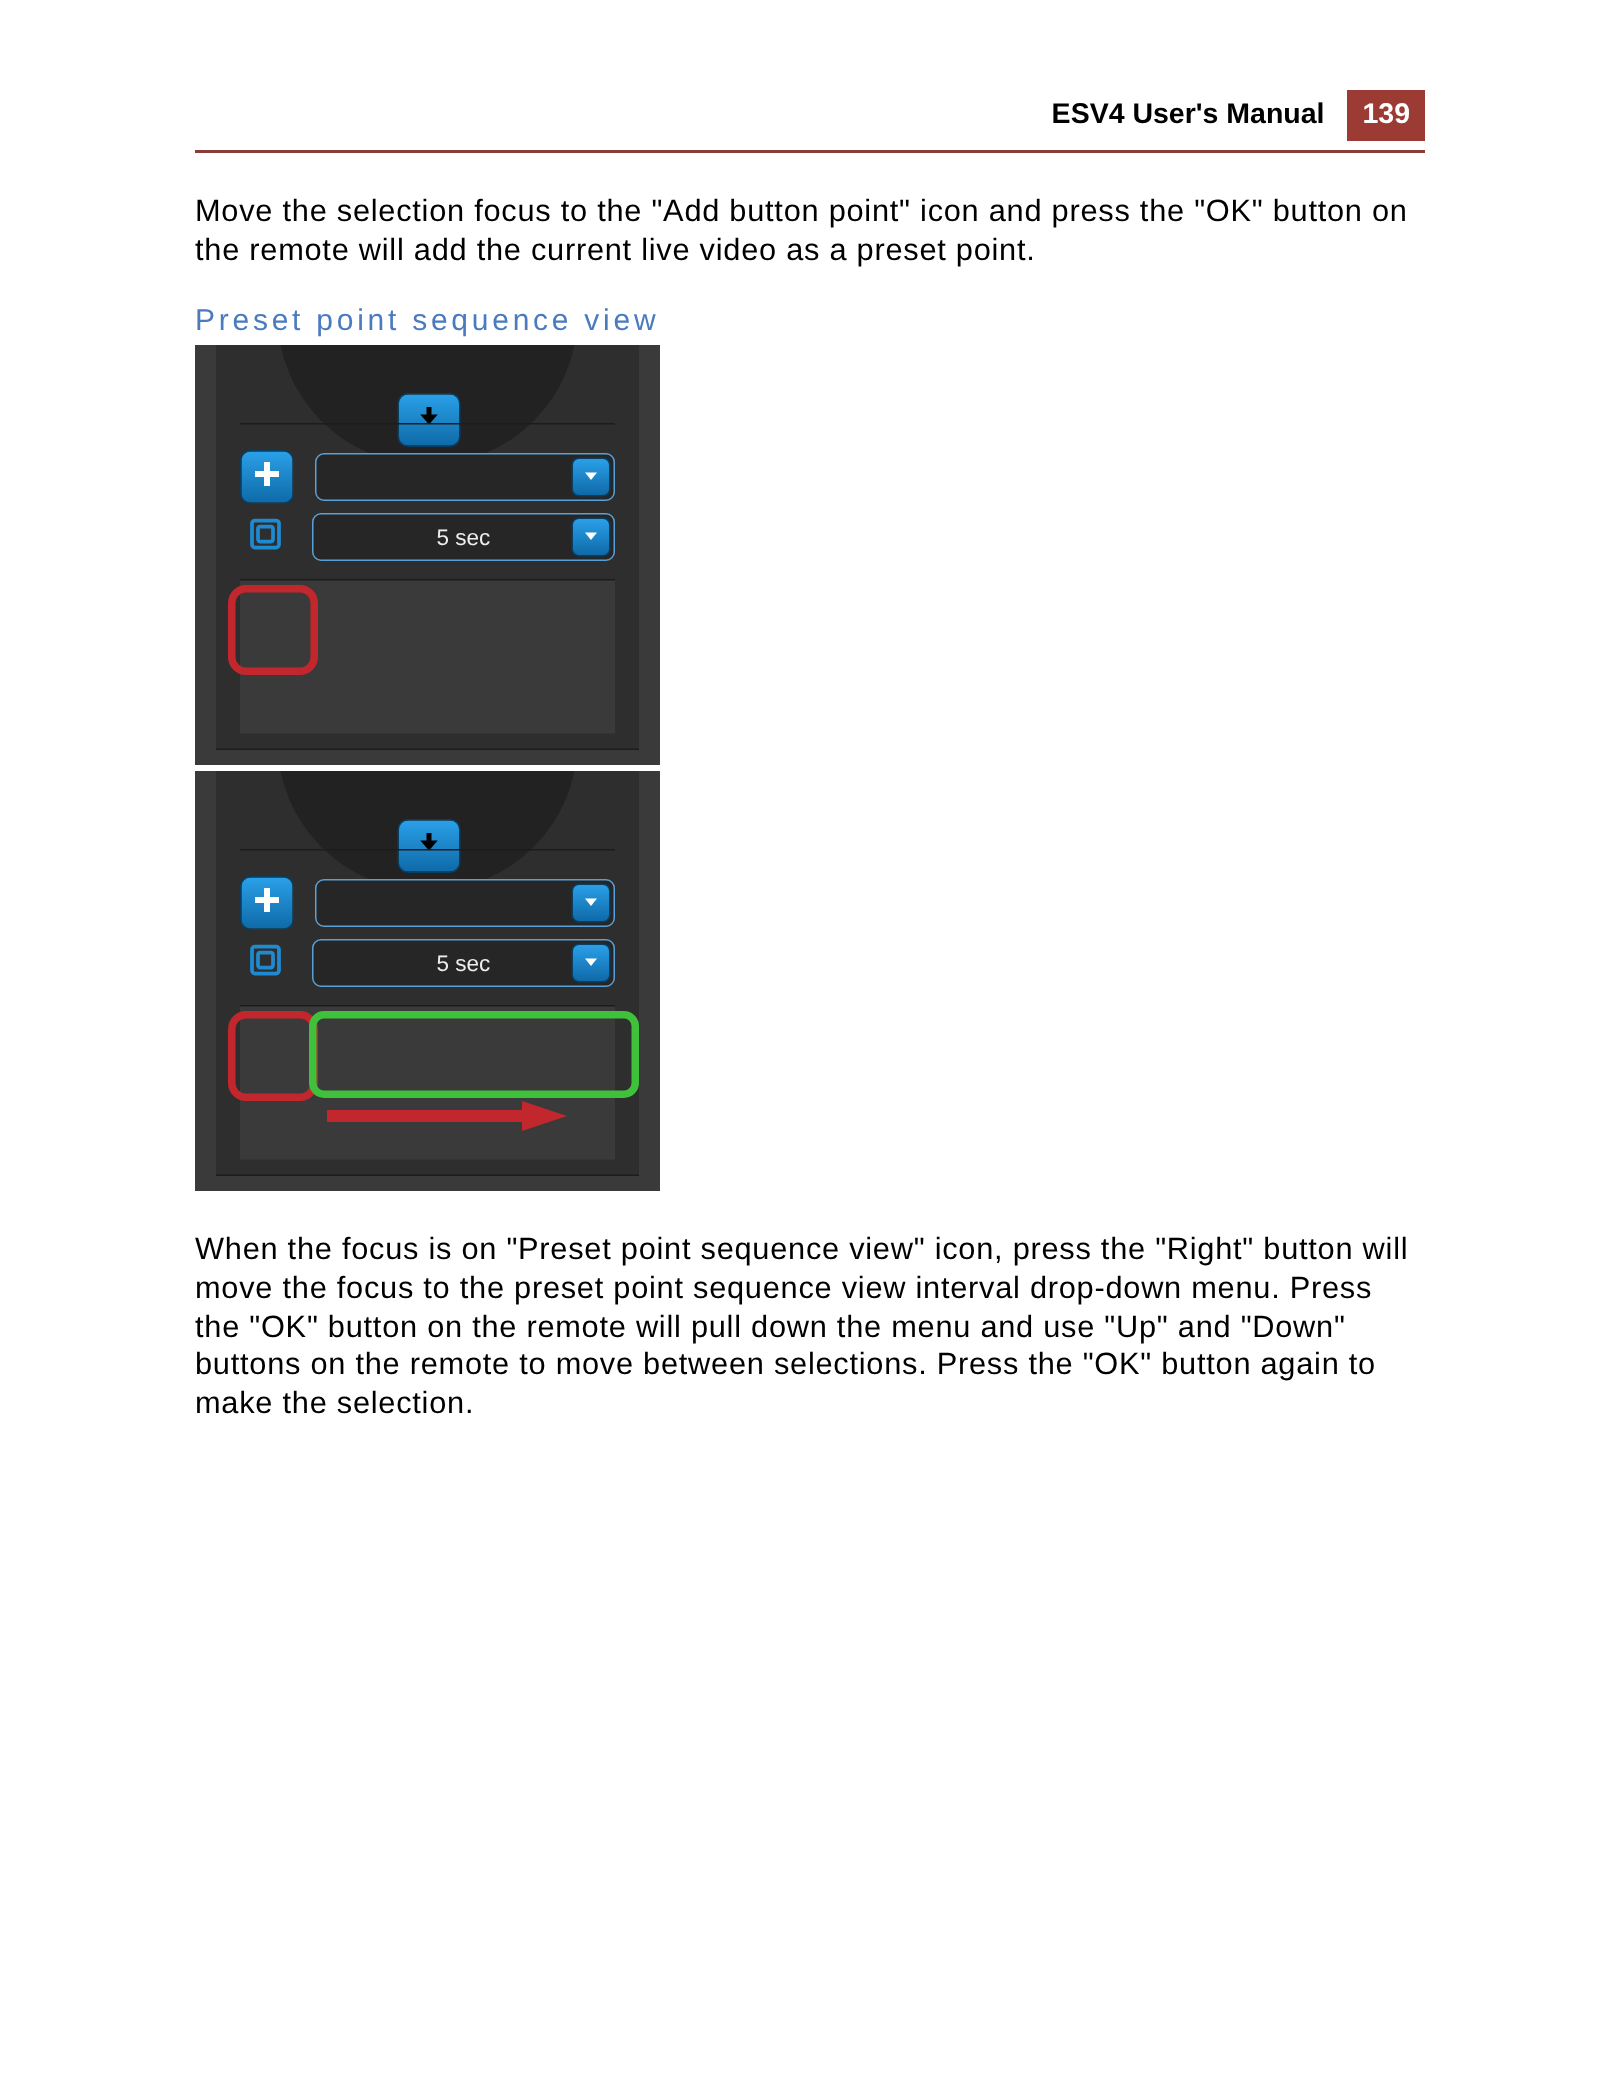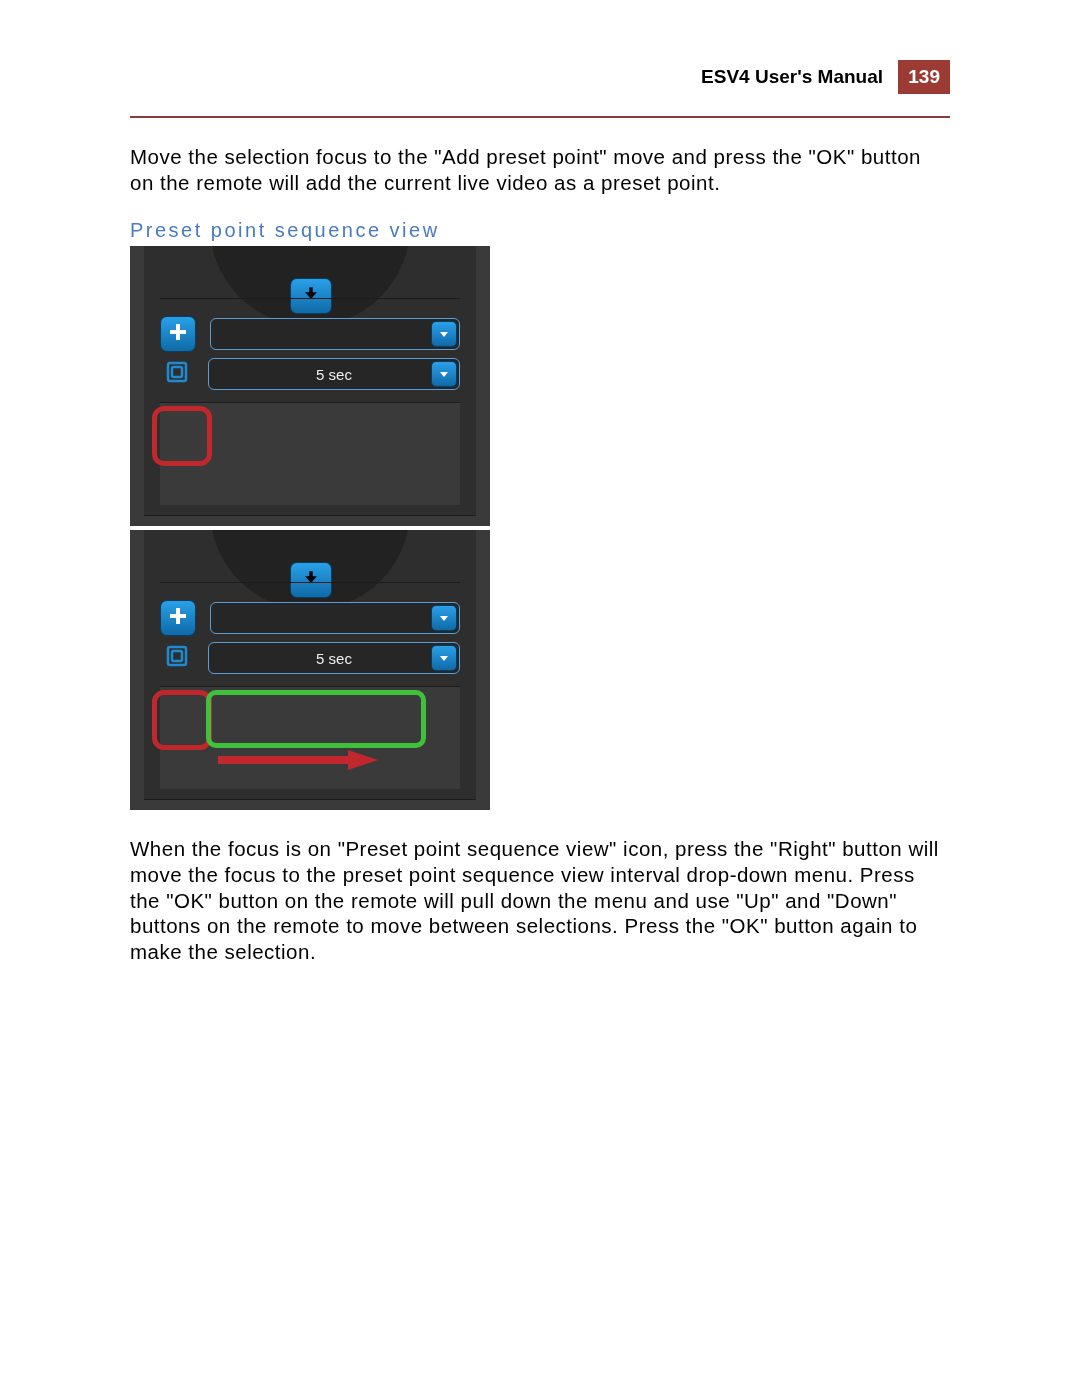--- a/index.html
+++ b/index.html
@@ -14,21 +14,21 @@
     height: 1397px;
     position: relative;
     box-sizing: border-box;
     padding: 60px 130px 60px 130px;
   }
   .header {
     text-align: right;
     font-size: 19px;
     font-weight: bold;
     color: #000;
-    padding-bottom: 22px;
+    padding-bottom: 6px;
     border-bottom: 2px solid #8a3c36;
   }
   .header .title {
     display: inline-block;
     padding: 4px 6px;
   }
   .header .pagenum {
     display: inline-block;
     background: #9b3b33;
     color: #fff;
@@ -44,21 +44,21 @@
   .section-heading {
     color: #4a7bbf;
     font-size: 20px;
     letter-spacing: 2.5px;
     margin-top: 24px;
     margin-bottom: 2px;
   }
 
   
   .ui-panel {
-    width: 360px;
+    width: 310px;
     height: 280px;
     background: #3a3a3a;
     position: relative;
     overflow: hidden;
     margin-top: 4px;
   }
   .ui-inner {
     position: absolute;
     left: 14px; right: 14px;
     top: -60px;
@@ -182,21 +182,21 @@
 </head>
 <body>
 
 <div class="page">
 
   <div class="header">
     <span class="title">ESV4 User's Manual</span>
     <span class="pagenum">139</span>
   </div>
 
-  <p class="body-text">Move the selection focus to the "Add preset point" move and press the "OK" button on the remote will add the current live video as a preset point.</p>
+  <p class="body-text">Move the selection focus to the "Add button point" icon and press the "OK" button on the remote will add the current live video as a preset point.</p>
 
   <div class="section-heading">Preset point sequence view</div>
 
   <div class="ui-panel">
     <div class="ui-inner">
       <div class="dpad-half">
 
         <div class="dpad-btn dpad-down">
           <span>
             <svg viewBox="0 0 24 24">

